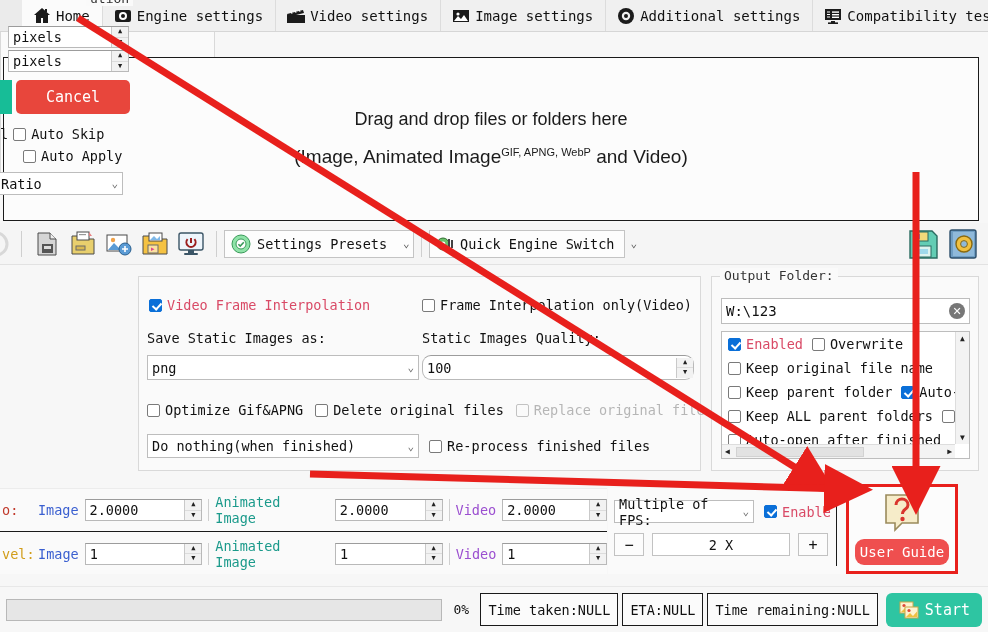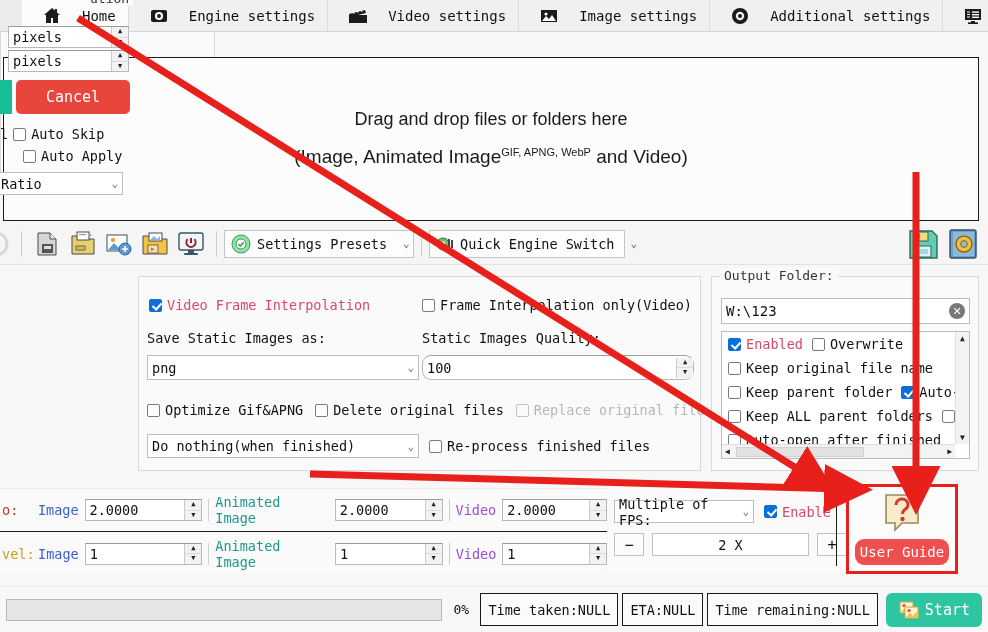--- a/index.html
+++ b/index.html
@@ -14,22 +14,22 @@
   .app { position:relative; width:988px; height:632px; }
 
   
   .tabbar {
     position:absolute; left:0; top:0; width:988px; height:32px;
     background:#ebebeb;
     display:flex; align-items:stretch;
     border-bottom:1px solid #d6d6d6;
   }
   .tab {
-    display:flex; align-items:center; gap:20px;
-    padding:0 12px 0 20px;
+    display:flex; align-items:center; gap:4px;
+    padding:0 12px 0 10px;
     background:#f0f0f0;
     border-right:1px solid #dcdcdc;
     font-size:14px;
     letter-spacing:0px;
     white-space:nowrap;
     cursor:pointer;
   }
   .tab.active { background:#fbfbfb; }
   .tab:first-child { margin-left:22px; }
   .tab .ico { width:20px; height:20px; display:inline-block; flex:0 0 20px; }
@@ -624,21 +624,21 @@
         <span>Multiple of FPS:</span>
         <span class="chev">⌄</span>
       </div>
       <span class="chk">
         <span class="cbx checked"></span>
         <span style="color:#d94a66;">Enable</span>
       </span>
     </div>
     <div style="position:absolute; left:6px; top:45px; display:flex; align-items:center; gap:8px;">
       <div class="minus-plus">−</div>
-      <div class="xbar" style="width:157px;">2 X</div>
+      <div class="xbar" style="width:138px;">2 X</div>
       <div class="minus-plus">+</div>
     </div>
     <div style="position:absolute; left:228px; top:6px; width:1px; height:72px; background:#1a1a1a;"></div>
   </div>
 
   <div class="guidebox">
     <span style="width:44px;height:44px;display:block;margin-top:1px;">
       <svg width="44" height="44" viewBox="0 0 44 44">
           <path d="M6 4h32v28H22l-7 7v-7H6z" fill="#f6ecc9" stroke="#9a8a5c" stroke-width="1.6"></path>
           <path d="M16 14c0-4 3-6 6-6s6 2 6 6c0 3-3 4-4.5 6-0.8 1-1 2-1 3" stroke="#d9352d" stroke-width="3" fill="none"></path>

